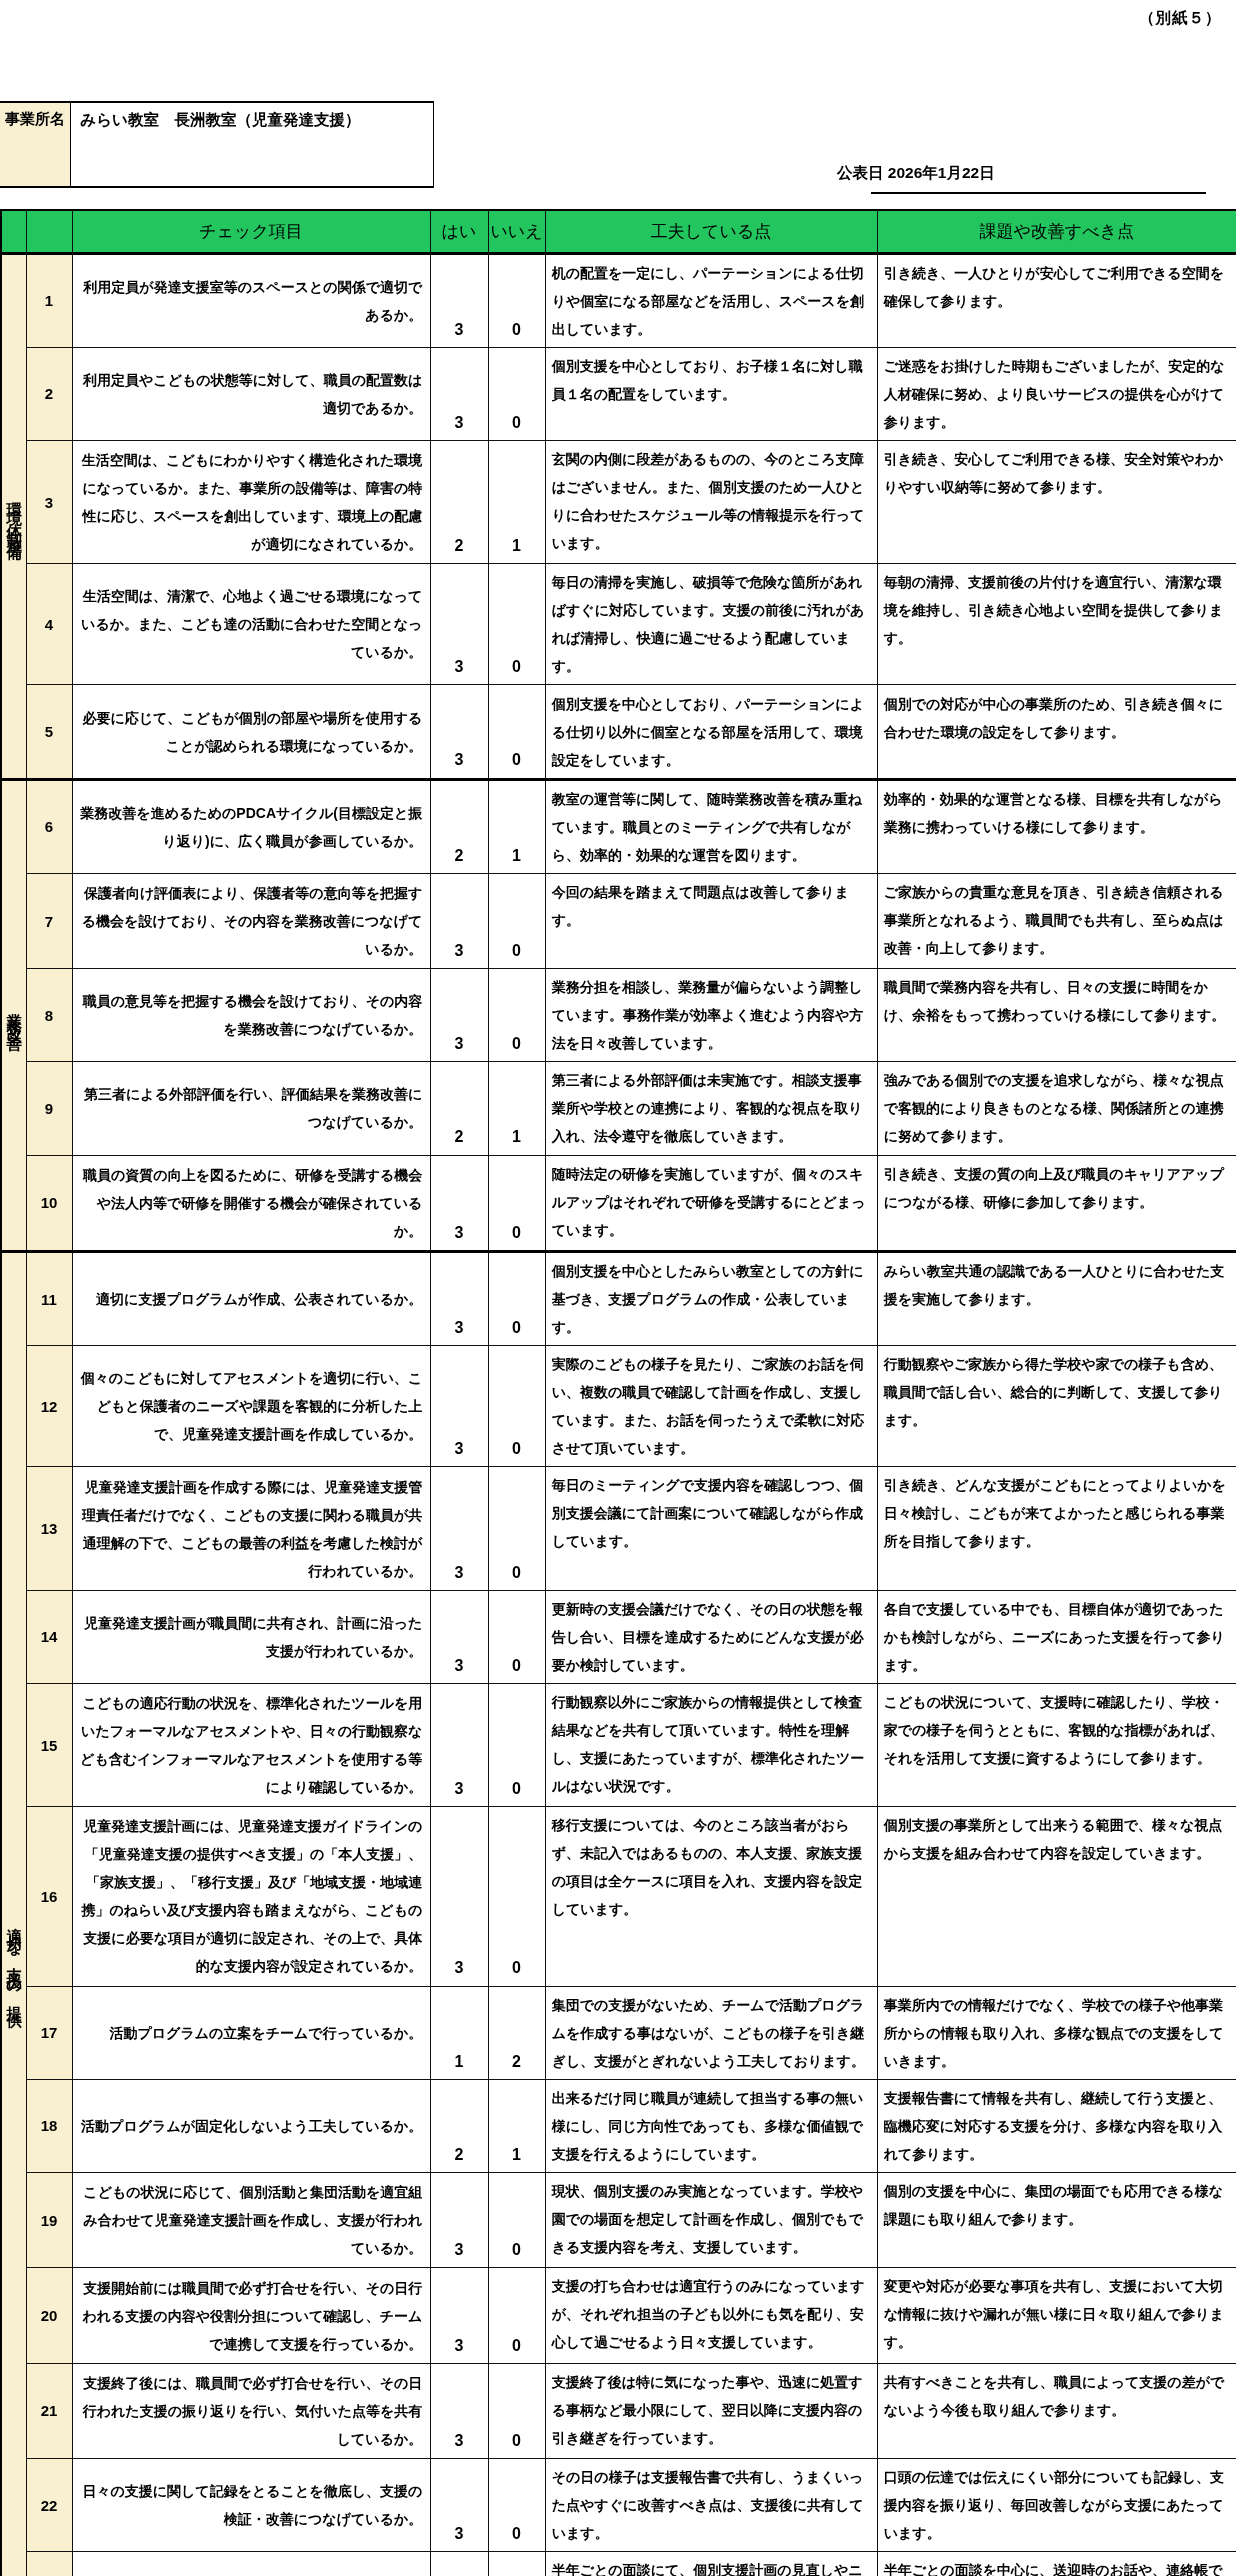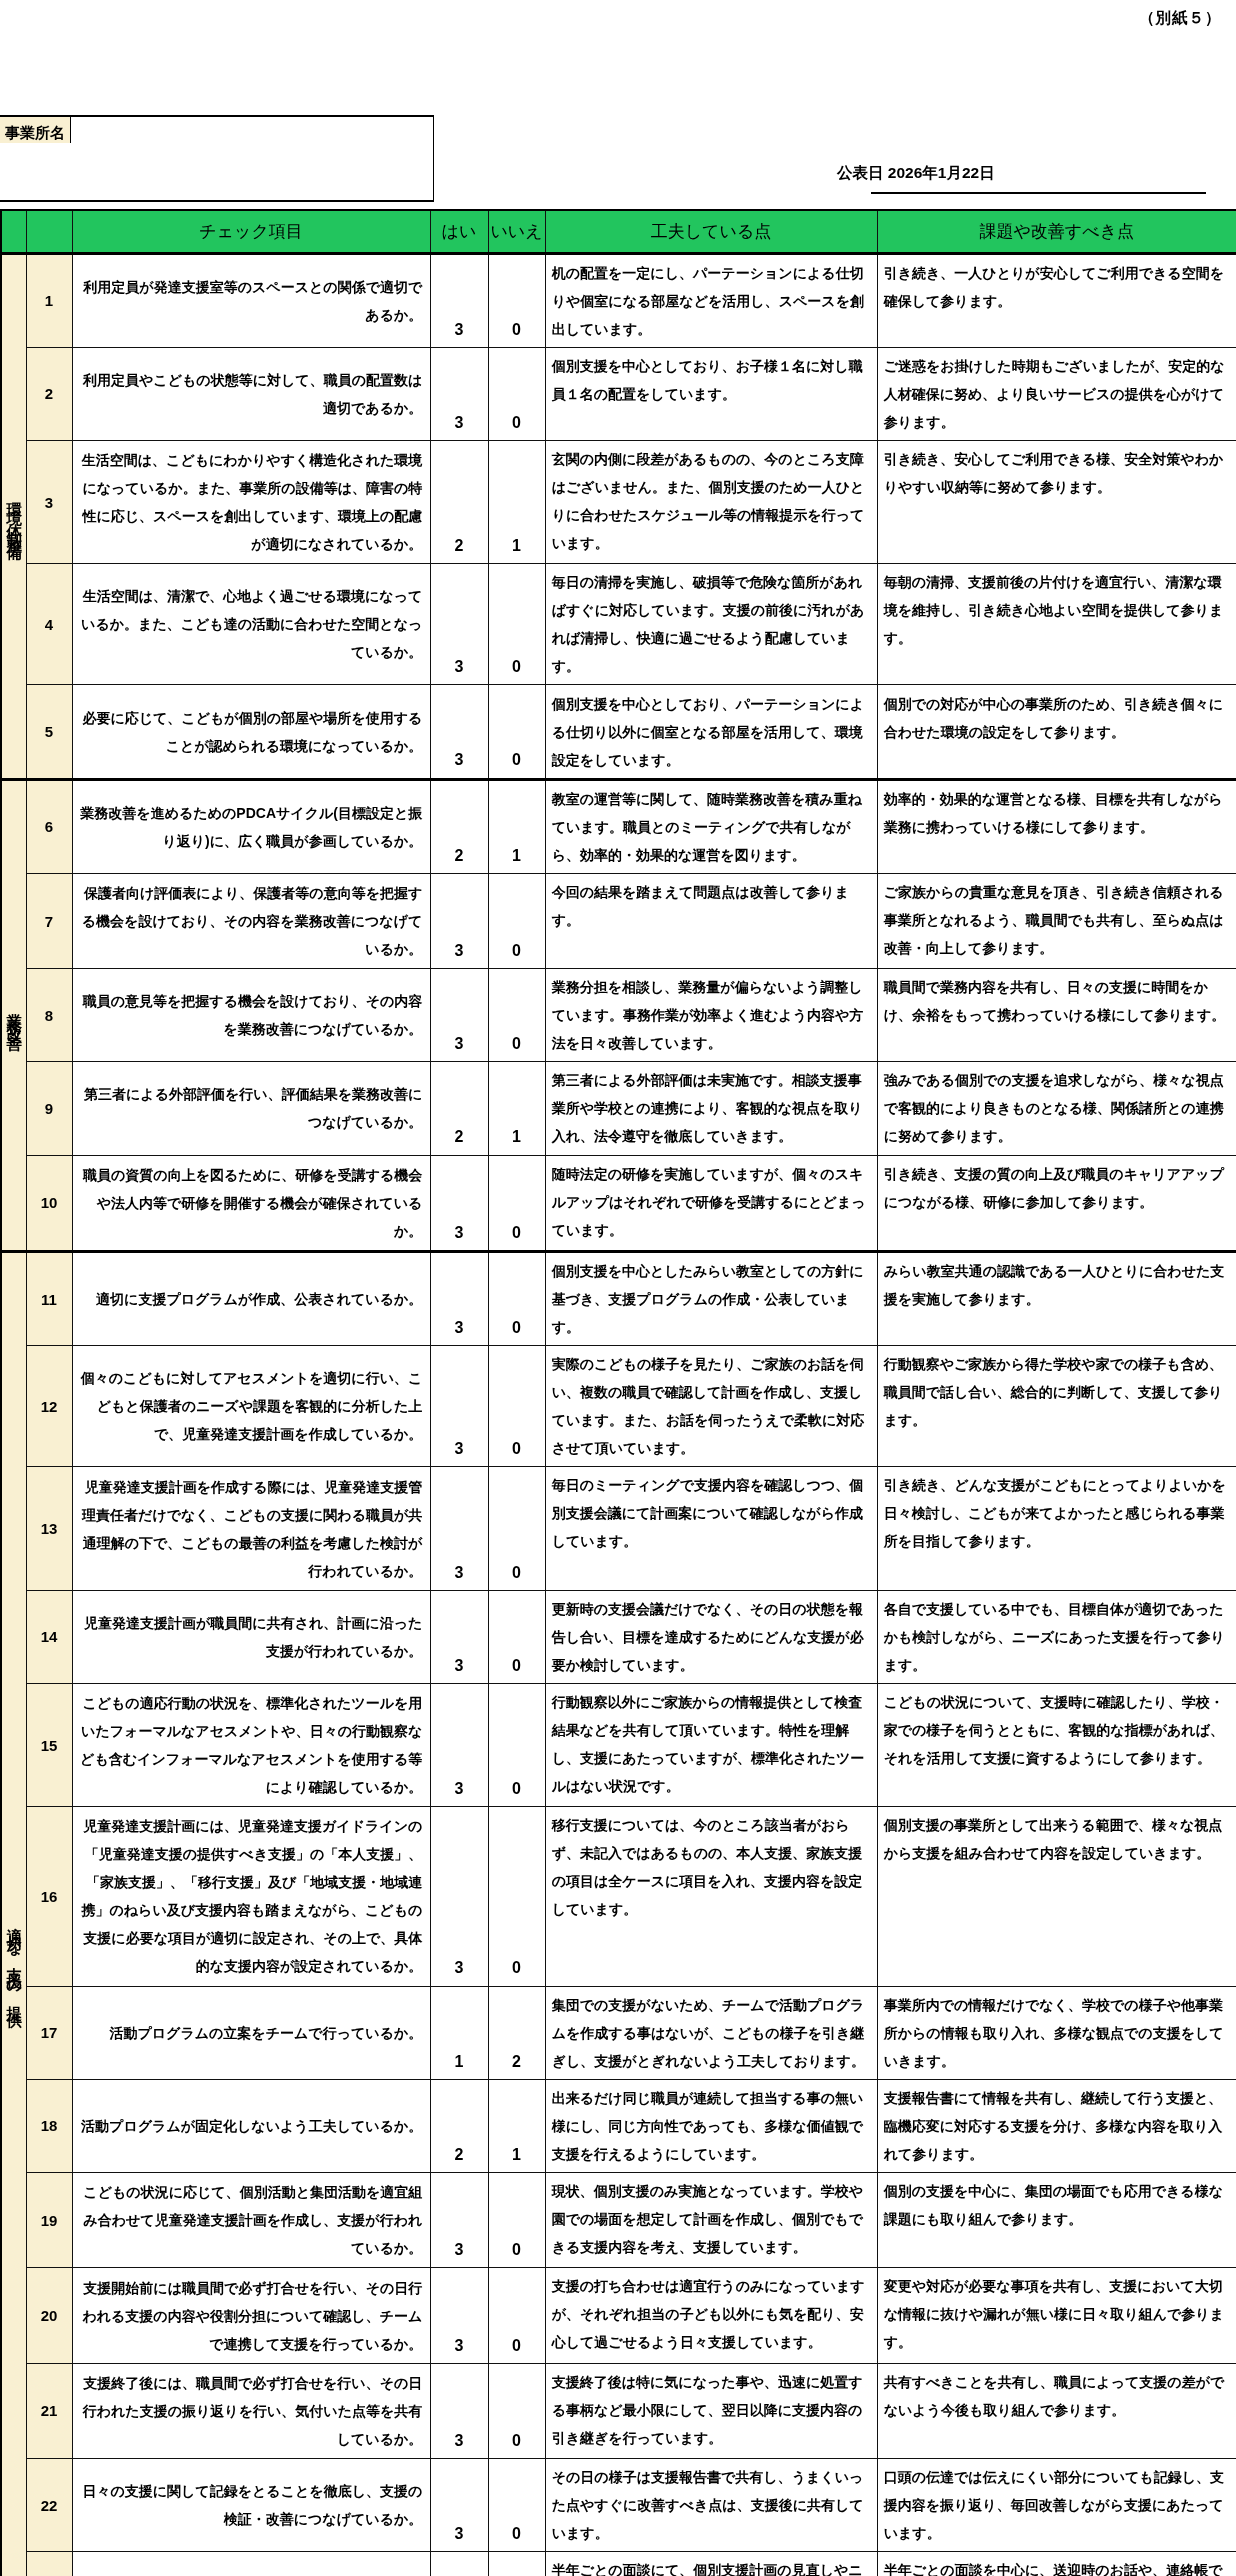--- a/index.html
+++ b/index.html
@@ -4,22 +4,22 @@
 <style>
   html,body{margin:0;padding:0;background:#fff;}
   body{font-family:"Liberation Sans","DejaVu Sans",sans-serif;color:#000;}
   .sheet{position:relative;width:1236px;min-height:3489px;background:#fff;}
   .attachment{position:absolute;top:8.2px;right:14.4px;font-size:15.5px;font-weight:bold;letter-spacing:1px;}
   .title-wrap{position:absolute;top:27px;left:140px;width:641px;height:53px;border:1.5px solid #7b93a9;
     box-shadow:2.1px 2.1px 0 rgba(70,90,105,.55);display:flex;align-items:center;background:#fff;}
   .pub-box{border:1.5px solid #7b93a9;box-shadow:1.5px 1.5px 0 rgba(70,90,105,.45);background:#fff;
     margin-left:87px;padding:7.2px 12.4px;font-size:16.5px;font-weight:bold;}
   .main-title{font-size:20.6px;font-weight:bold;margin-left:15.5px;letter-spacing:0.5px;}
-  .office-block{position:absolute;top:115px;left:0;width:433px;min-height:83px;border-top:2.6px solid #000;
-    border-bottom:2.6px solid #000;border-right:1.5px solid #000;display:flex;background:#fff;flex-direction:column;}
+  .office-block{position:absolute;top:101px;left:0;width:433px;min-height:83px;border-top:2.6px solid #000;
+    border-bottom:2.6px solid #000;border-right:1.5px solid #000;display:flex;background:#fff;}
   .office-label{width:71px;background:#f9f0d2;border-right:1.5px solid #000;padding:7.2px 4.1px 0 4.1px;
     font-size:15px;font-weight:bold;text-align:center;box-sizing:border-box;}
   .office-name{padding:7.2px 9.3px;font-size:15.5px;font-weight:bold;}
   .publish-line{position:absolute;top:163px;left:837px;font-size:15.5px;font-weight:bold;}
   .publish-underline{position:absolute;top:192px;left:871px;width:335px;height:2.1px;background:#000;}
   table.eval{position:absolute;top:209px;left:0;width:1236px;border-collapse:collapse;table-layout:fixed;
     border:2.6px solid #000;}
   table.eval th,table.eval td{border:1.5px solid #111;box-sizing:border-box;overflow:hidden;}
   thead th{background:#22c55e;font-size:17px;font-weight:normal;height:43px;text-align:center;
     border-bottom:2.6px solid #000;}
@@ -38,20 +38,21 @@
 </style>
 </head>
 <body>
 
 <div class="sheet">
   <div class="attachment">（別紙５）</div>
 
 
   <div class="office-block">
     <div class="office-label">事業所名</div>
+    <div class="office-name">みらい教室　長洲教室（児童発達支援）</div>
   </div>
 
   <div class="publish-line">
     <span>公表日</span>
     <span>2026年1月22日</span>
   </div>
   <div class="publish-underline"></div>
 
   <table class="eval">
     <colgroup>

